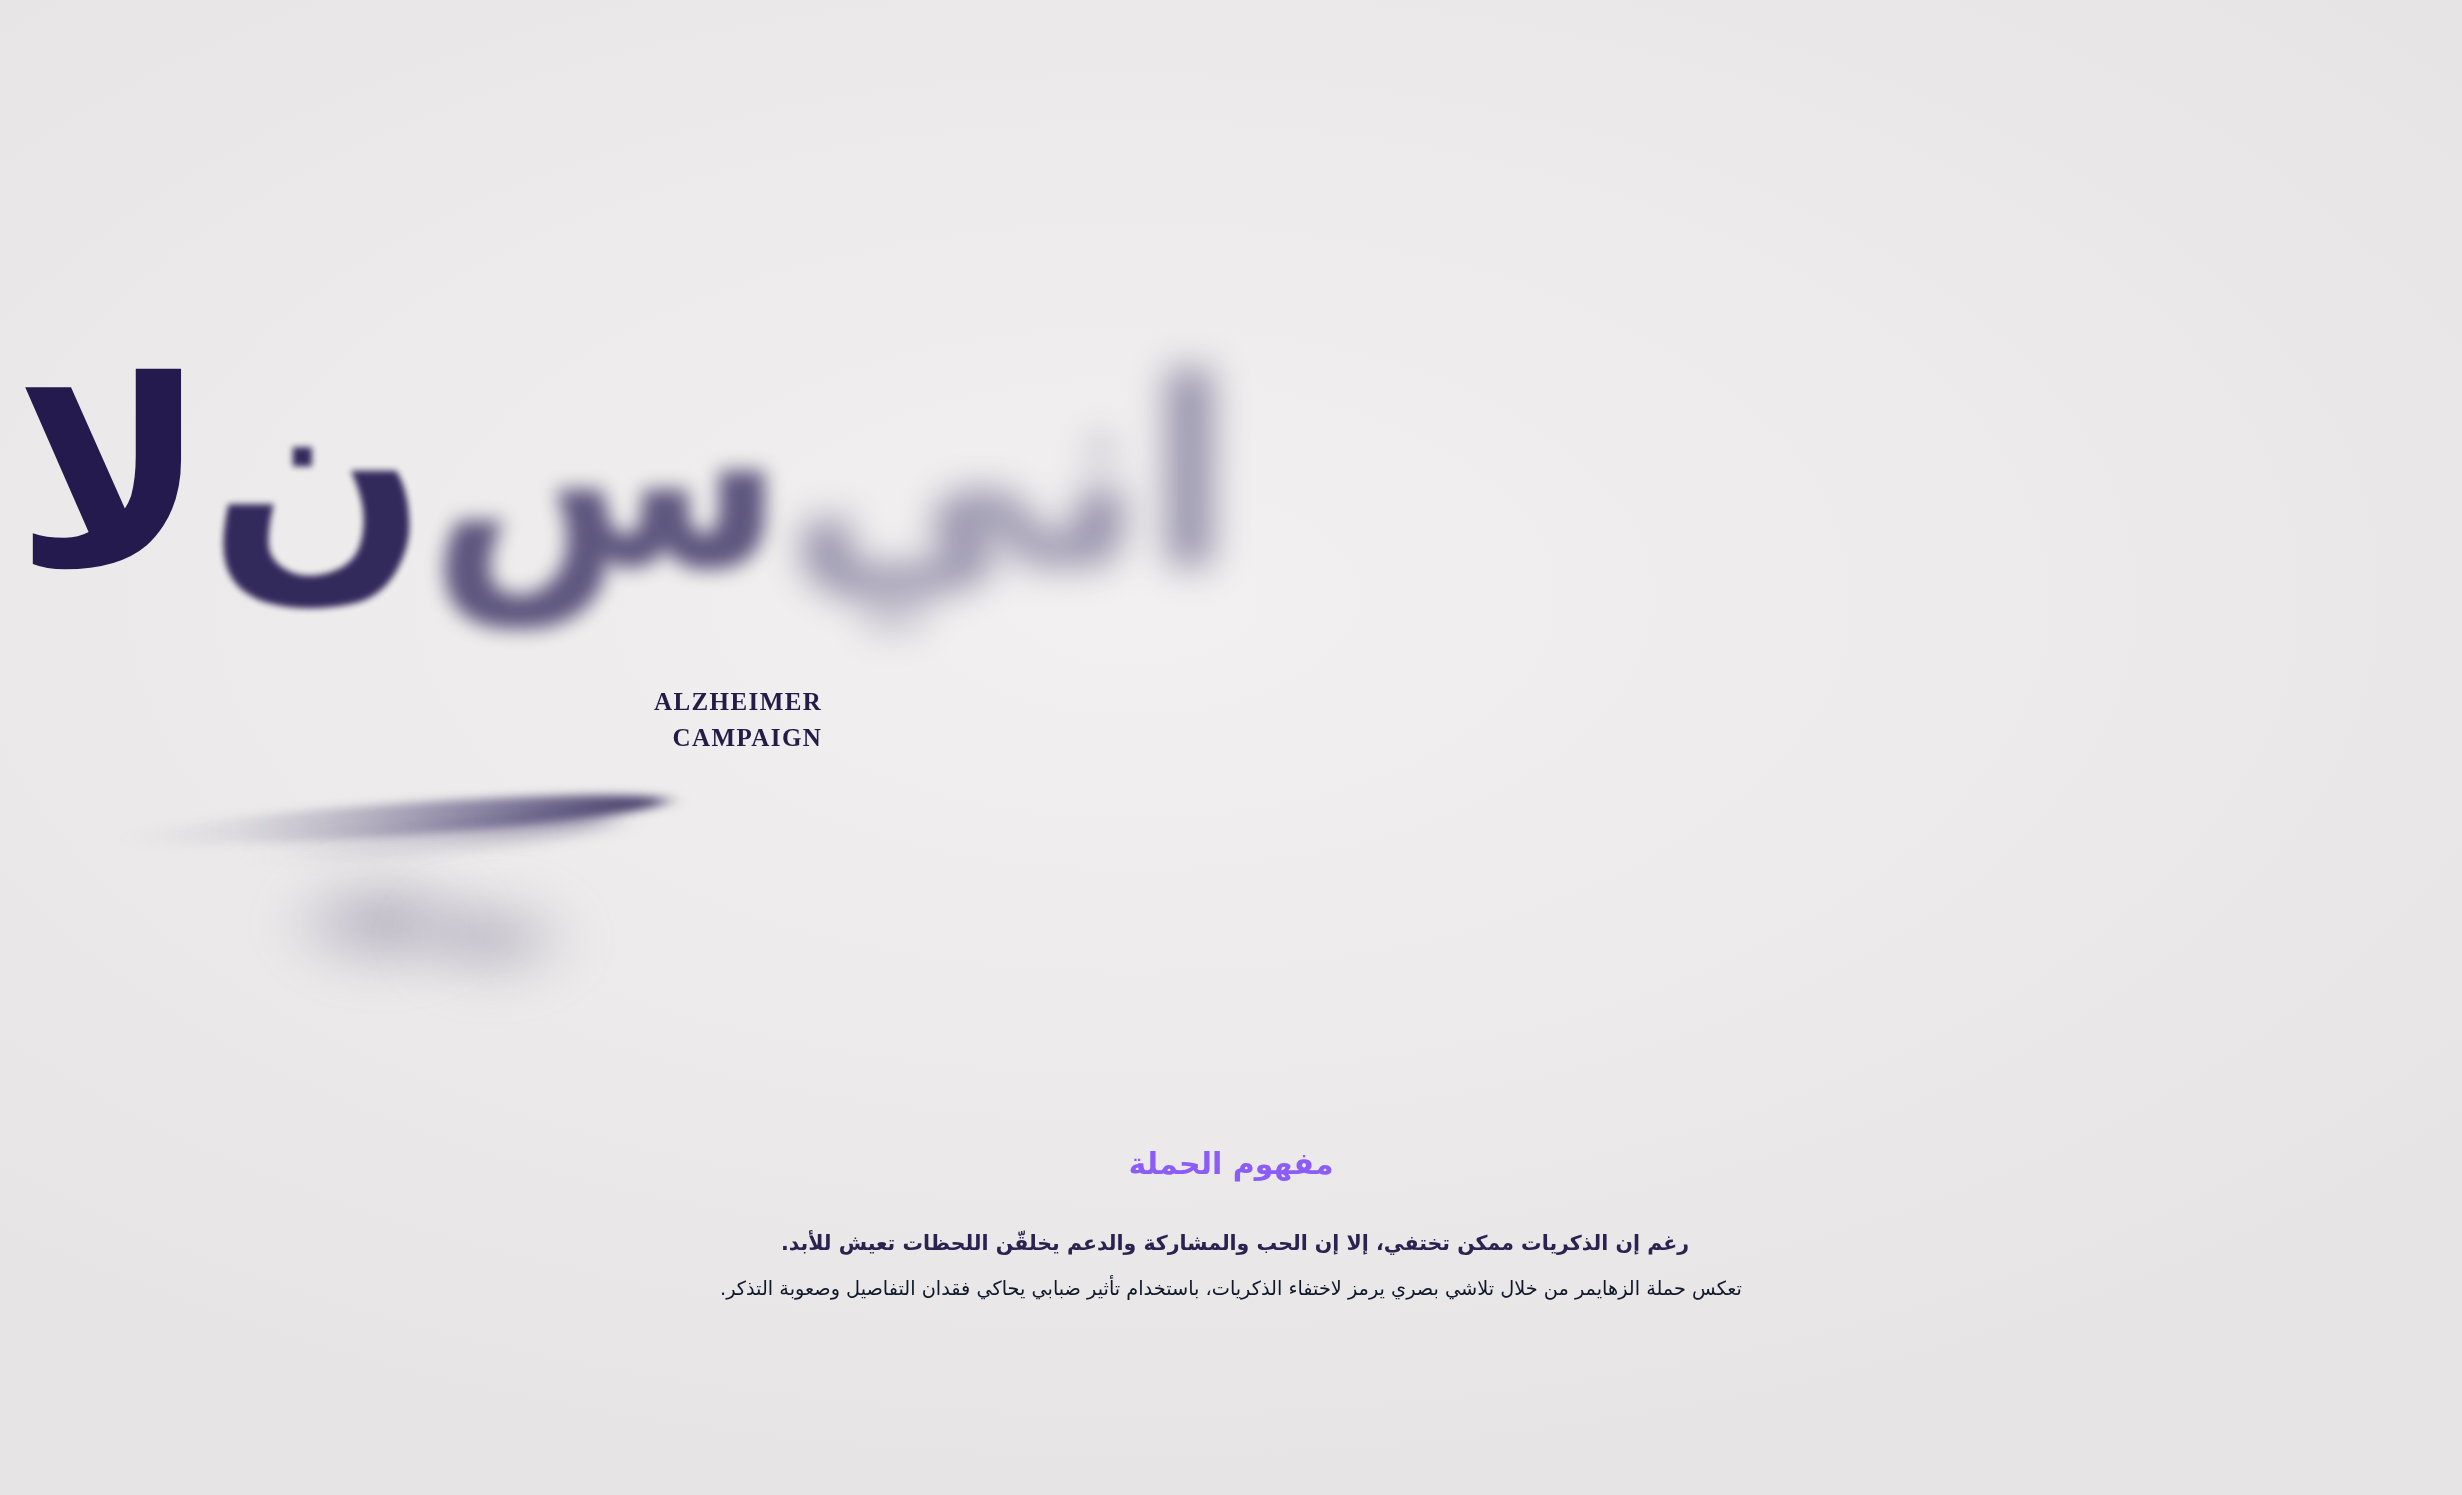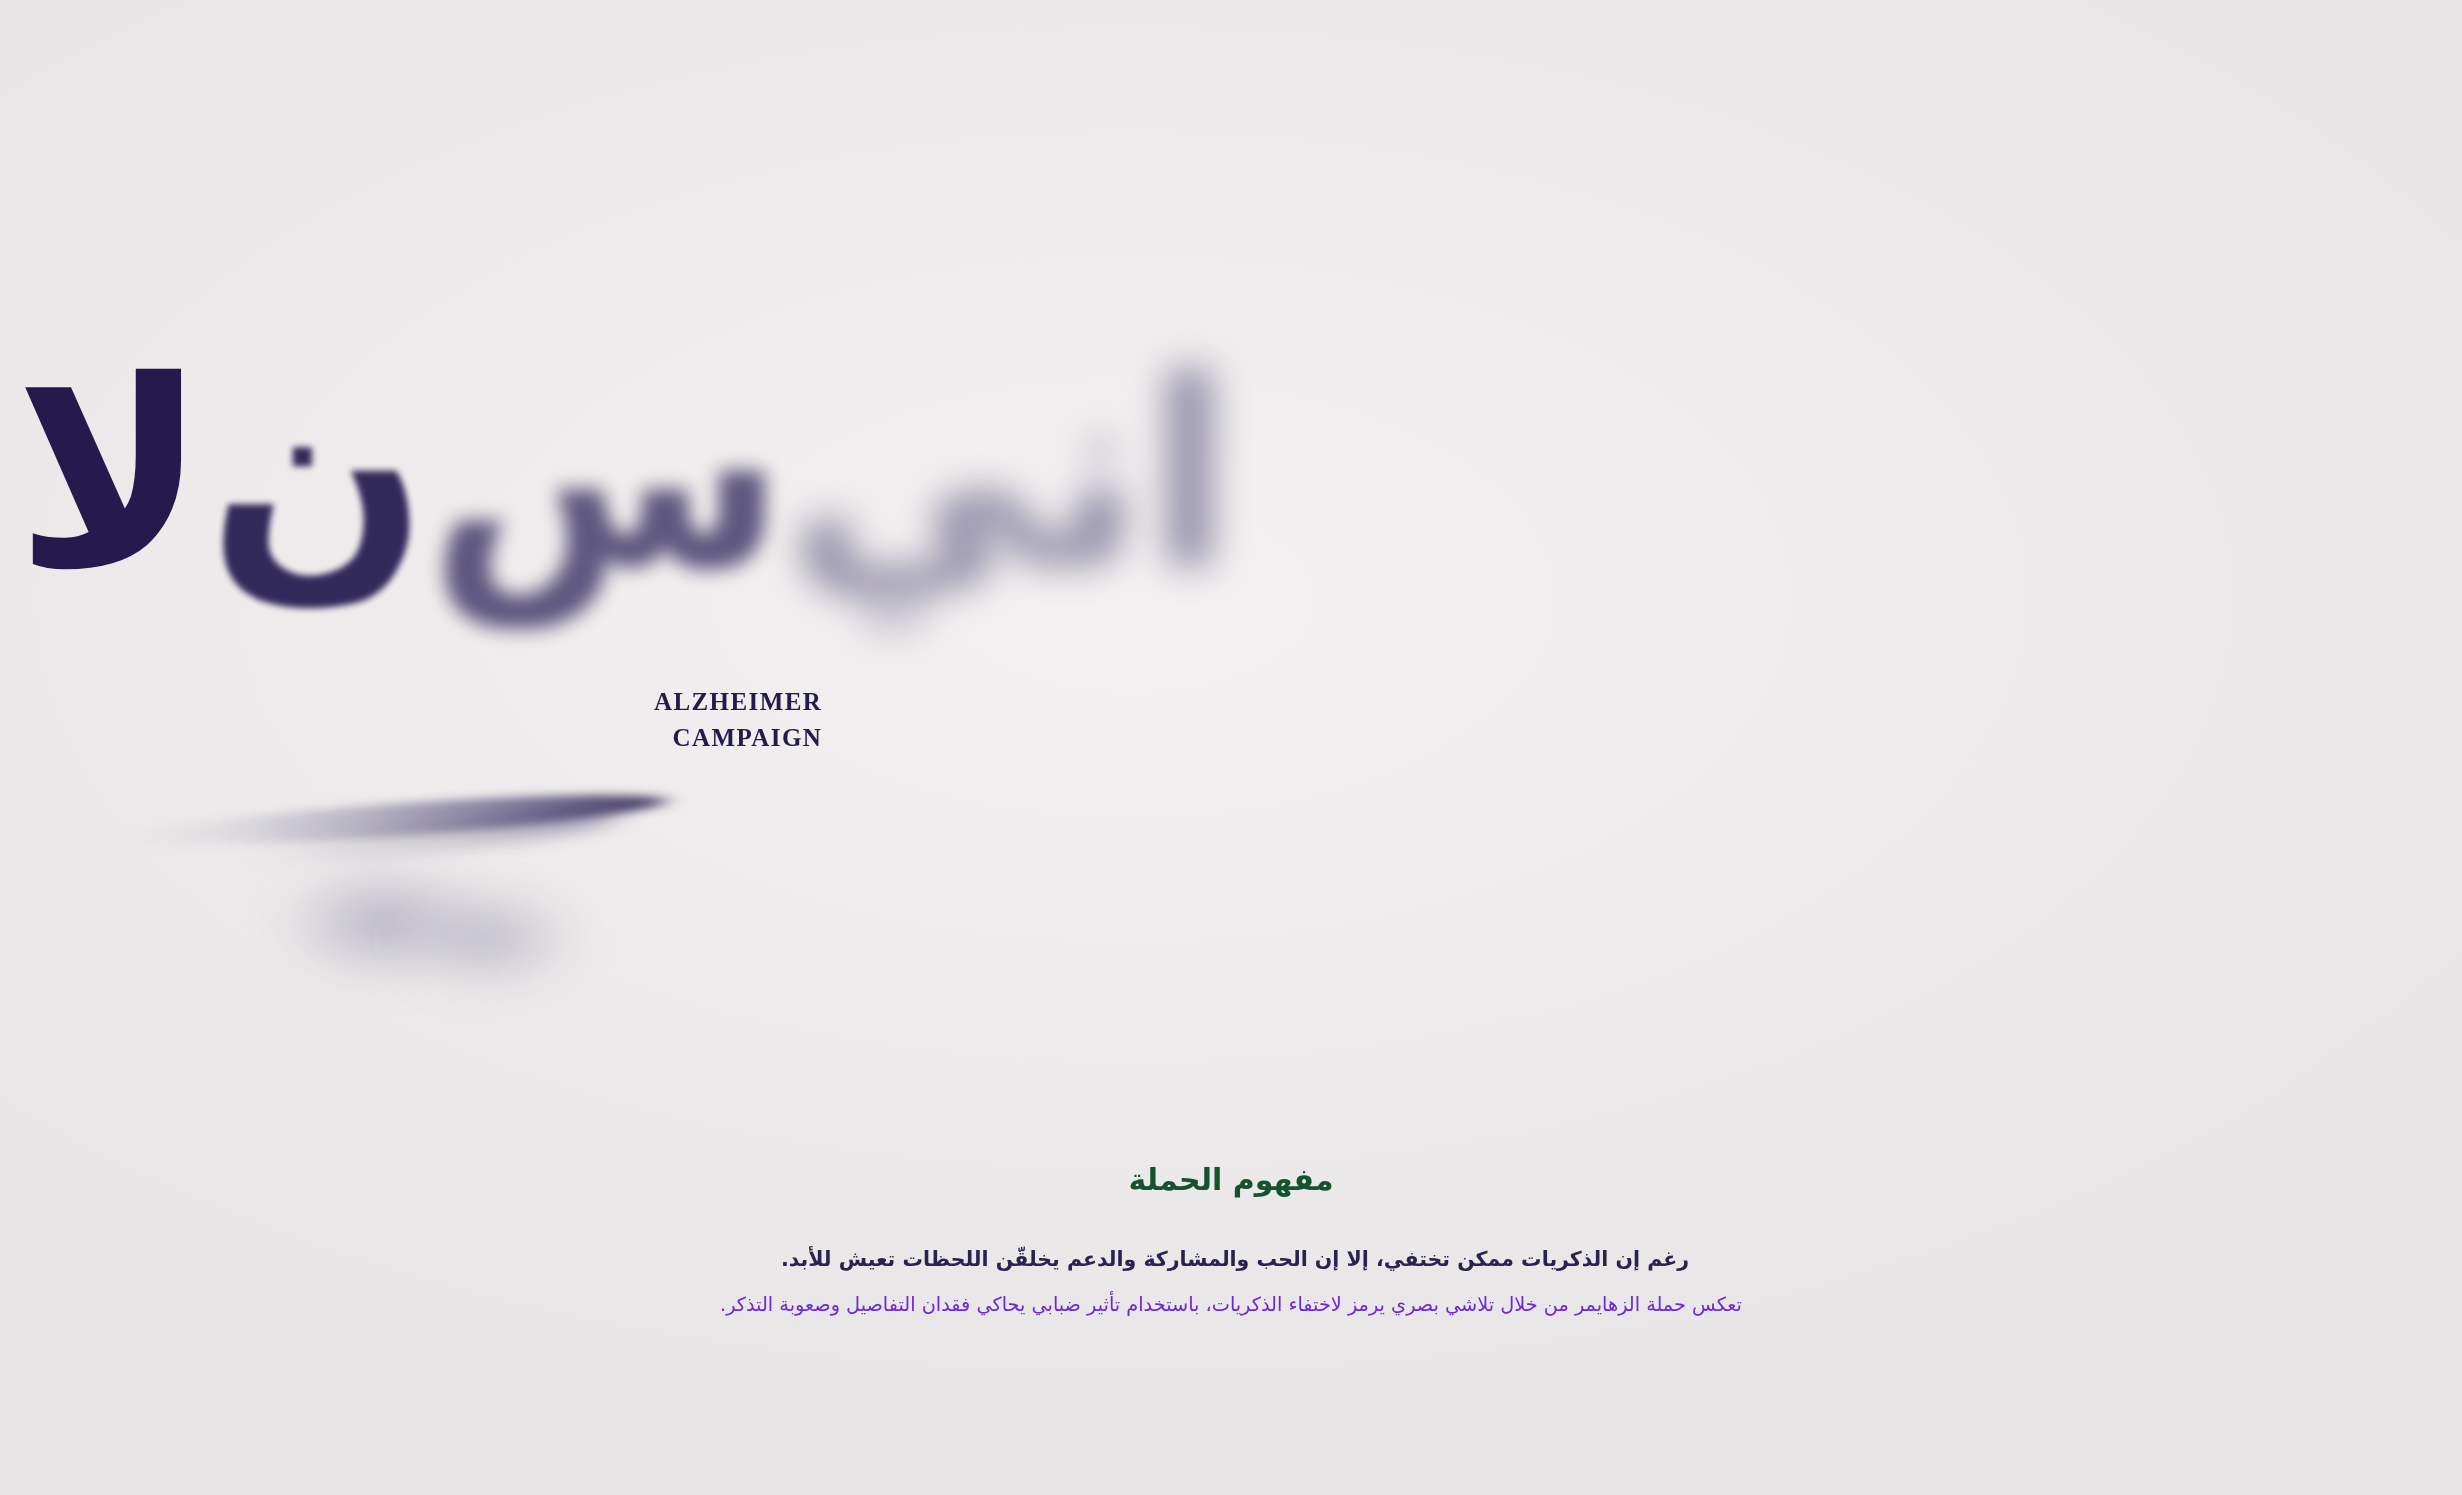--- a/index.html
+++ b/index.html
@@ -134,38 +134,38 @@
     left: 0;
     right: 0;
     top: 1146px;
     text-align: center;
     direction: rtl;
   }
   .copy-heading {
     font-family: "DejaVu Sans", sans-serif;
     font-size: 30px;
     font-weight: 700;
-    color: #14532d;
-    margin: 16px 0 47px 0;
+    color: #8b5cf6;
+    margin: 0 0 47px 0;
     letter-spacing: 0;
   }
   .copy-lead {
     font-family: "DejaVu Sans", sans-serif;
     font-size: 20.5px;
     font-weight: 700;
     color: #2a2350;
     margin: 0 0 15.7px 0;
     line-height: 1.5;
     padding-left: 8px;
   }
   .copy-body {
     font-family: "DejaVu Sans", sans-serif;
     font-size: 19.3px;
     font-weight: 400;
-    color: #6d28d9;
+    color: #0f172a;
     margin: 12px;
     line-height: 1.55;
   }
 </style>
 </head>
 <body>
 
 <div class="logo-stage">
 
   <div class="smudge"></div>

